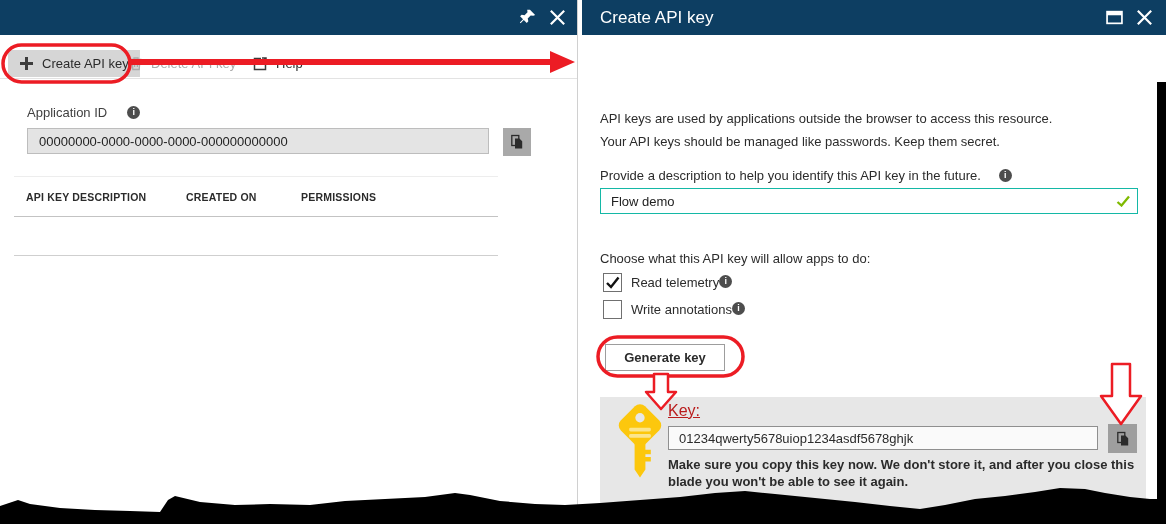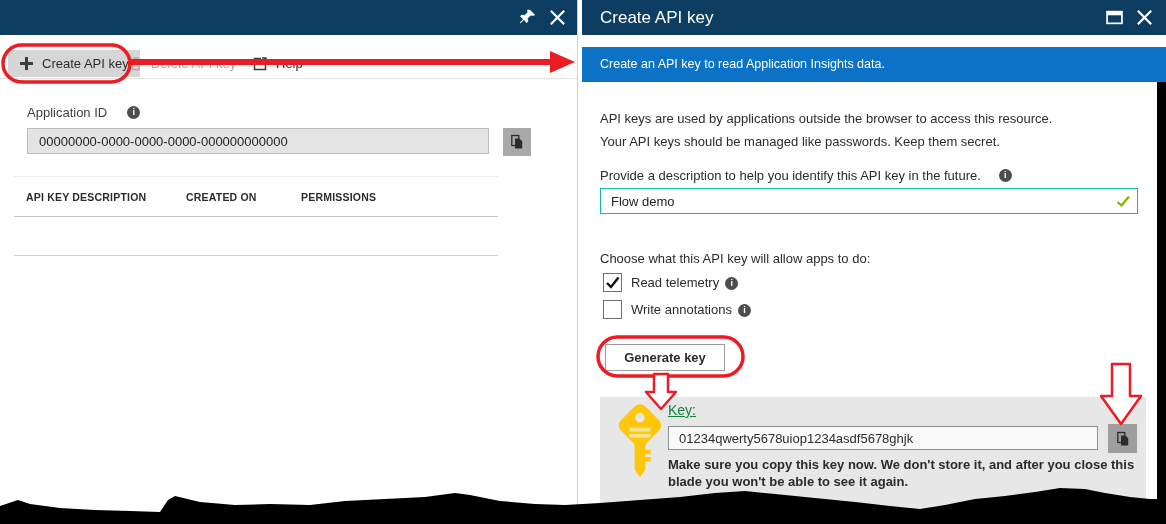--- a/index.html
+++ b/index.html
@@ -56,29 +56,29 @@
   .desc-wrap{position:absolute;left:18px;top:188px;width:538px;height:26px;}
   .desc-input{width:100%;height:100%;box-sizing:border-box;border:1px solid #14b8a6;background:#fff;
     font-family:"Liberation Sans",sans-serif;font-size:13px;color:#222;padding:0 28px 0 10px;}
   .desc-check{position:absolute;right:8px;top:7px;}
   .rp-choose{top:251px;}
 
   .cb-row{position:absolute;left:21px;display:flex;align-items:center;gap:9px;cursor:pointer;}
   .cb-row1{top:273px;} .cb-row2{top:300px;}
   .cb-box{width:19px;height:19px;background:#fff;border:1px solid #707070;box-sizing:border-box;
     display:flex;align-items:center;justify-content:center;}
-  .cb-label{font-size:13px;color:#2b2b2b;display:flex;align-items:flex-end;gap:6px;}
+  .cb-label{font-size:13px;color:#2b2b2b;display:flex;align-items:flex-start;}
 
   .gen-btn{position:absolute;left:23px;top:344px;width:120px;height:27px;background:#fff;
     border:1px solid #9d9d9d;font-family:"Liberation Sans",sans-serif;font-size:13px;
     font-weight:bold;color:#2b2b2b;cursor:pointer;}
 
   .key-box{position:absolute;left:18px;top:397px;width:546px;height:127px;background:#e7e7e7;}
   .key-icon{position:absolute;left:13px;top:6px;}
-  .key-label{position:absolute;left:68px;top:5px;font-size:14px;color:#15803d;text-decoration:underline;}
+  .key-label{position:absolute;left:68px;top:5px;font-size:16px;color:#b91c1c;text-decoration:underline;}
   .key-input{position:absolute;left:68px;top:29px;width:430px;height:24px;box-sizing:border-box;
     background:#fafafa;border:1px solid #8f8f8f;font-family:"Liberation Sans",sans-serif;
     font-size:13px;color:#2b2b2b;padding:0 0 0 10px;}
   .key-copy{left:508px;top:27px;width:29px;height:29px;background:#9e9e9e;}
   .key-warning{position:absolute;left:68px;top:60px;width:470px;font-size:13px;font-weight:bold;
     color:#2b2b2b;line-height:16.5px;}
 
   
   .annotations{position:absolute;left:0;top:0;width:1166px;height:524px;z-index:60;pointer-events:none;}
   .right-strip{position:absolute;left:1157px;top:82px;width:9px;height:442px;background:#000;z-index:55;}
@@ -147,21 +147,20 @@
     <div class="rp-header">
       <div class="rp-title">Create API key</div>
       <svg class="hdr-icon rp-max" viewBox="0 0 16 13">
         <rect x="1" y="1" width="14" height="11" fill="none" stroke="#fff" stroke-width="1.6"></rect>
         <rect x="1" y="1" width="14" height="3.4" fill="#fff"></rect>
       </svg>
       <svg class="hdr-icon rp-close" viewBox="0 0 14 14">
         <path d="M1.5 1.5 L12.5 12.5 M12.5 1.5 L1.5 12.5" stroke="#fff" stroke-width="1.8" fill="none"></path>
       </svg>
     </div>
-    <div class="rp-infobar">Create an API key to read Application Insights data.</div>
 
     <div class="rp-text rp-line2">Your API keys should be managed like passwords. Keep them secret.</div>
     <div class="rp-text rp-line1">API keys are used by applications outside the browser to access this resource.</div>
 
     <div class="rp-text rp-desc-label">
       <span>Provide a description to help you identify this API key in the future.</span>
       <span class="info-dot">i</span>
     </div>
     <div class="desc-wrap">
       <input class="desc-input" value="Flow demo" style="">

